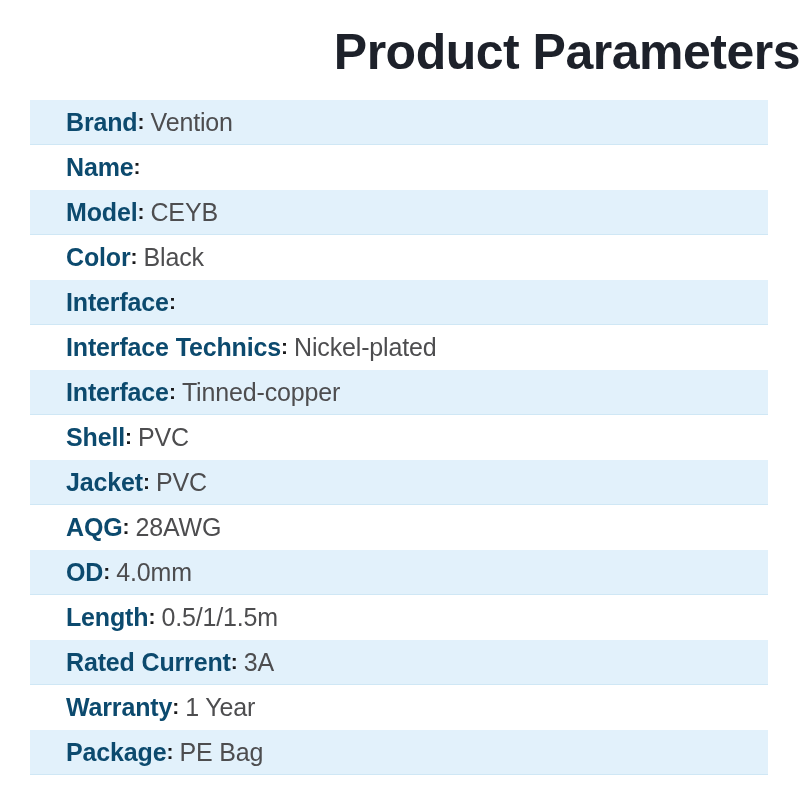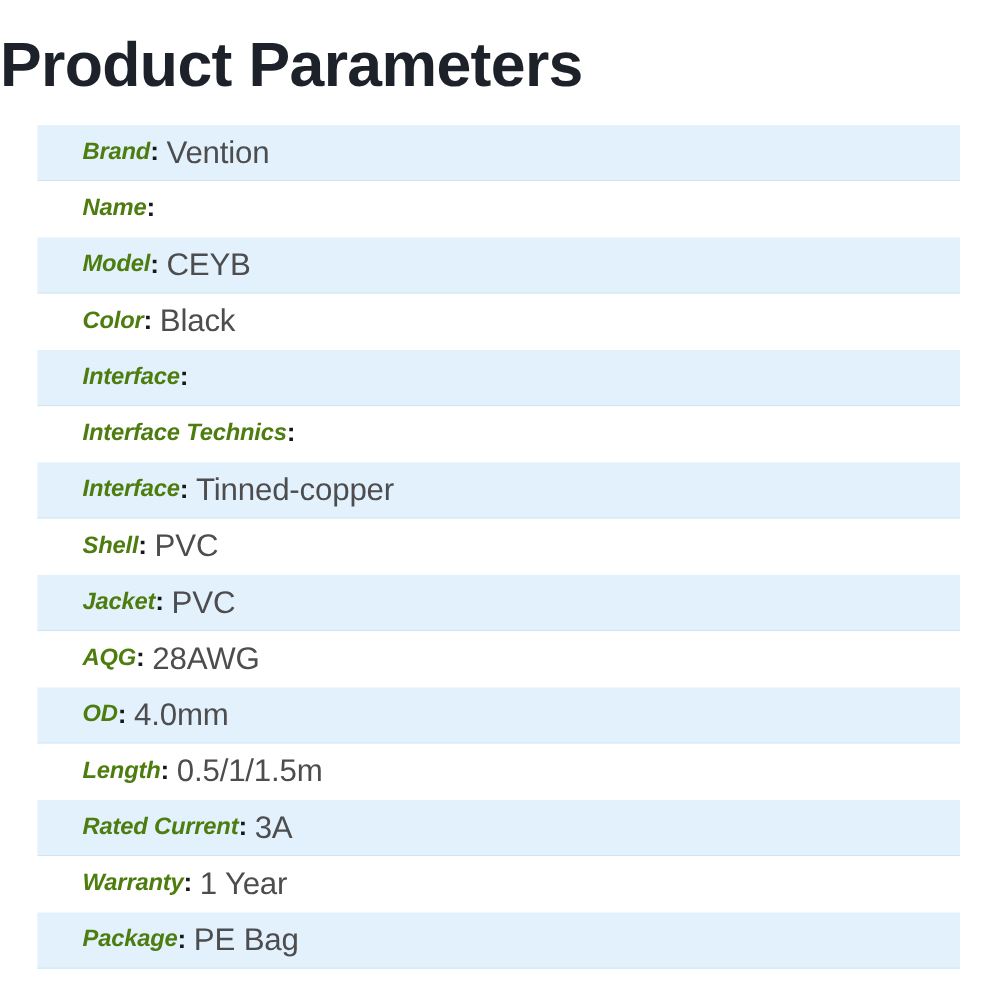--- a/index.html
+++ b/index.html
@@ -22,21 +22,21 @@
     height: 800px;
     box-sizing: border-box;
   }
 
   
   .title {
     position: absolute;
     top: 22px;
     left: 0;
     width: 800px;
-    text-align: left;
+    text-align: right;
     font-size: 50px;
     line-height: 60px;
     font-weight: 700;
     letter-spacing: -0.5px;
     color: #1d212a;
     white-space: nowrap;
   }
 
   
   .spec-table {
@@ -60,25 +60,24 @@
   .spec-row.alt {
     background: #e2f1fb;
     border-bottom: 1px solid #cfe7f5;
   }
 
   .spec-row.plain {
     border-bottom: 1px solid #ffffff;
   }
 
   .spec-label {
-    font-size: 19px;
+    font-size: 25px;
     font-weight: 700;
-    color: #4d7c0f;
+    color: #0c4a6e;
     letter-spacing: -0.15px;
-    font-style: italic;
   }
 
   .spec-sep {
     font-size: 21px;
     font-weight: 700;
     color: #18181a;
     margin-right: 6px;
   }
 
   .spec-value {
@@ -115,20 +114,21 @@
         <span class="spec-sep">:</span>
         <span class="spec-value">Black</span>
       </div>
       <div class="spec-row alt">
         <span class="spec-label">Interface</span>
         <span class="spec-sep">:</span>
       </div>
       <div class="spec-row plain">
         <span class="spec-label">Interface Technics</span>
         <span class="spec-sep">:</span>
+        <span class="spec-value">Nickel-plated</span>
       </div>
       <div class="spec-row alt">
         <span class="spec-label">Interface</span>
         <span class="spec-sep">:</span>
         <span class="spec-value">Tinned-copper</span>
       </div>
       <div class="spec-row plain">
         <span class="spec-label">Shell</span>
         <span class="spec-sep">:</span>
         <span class="spec-value">PVC</span>

